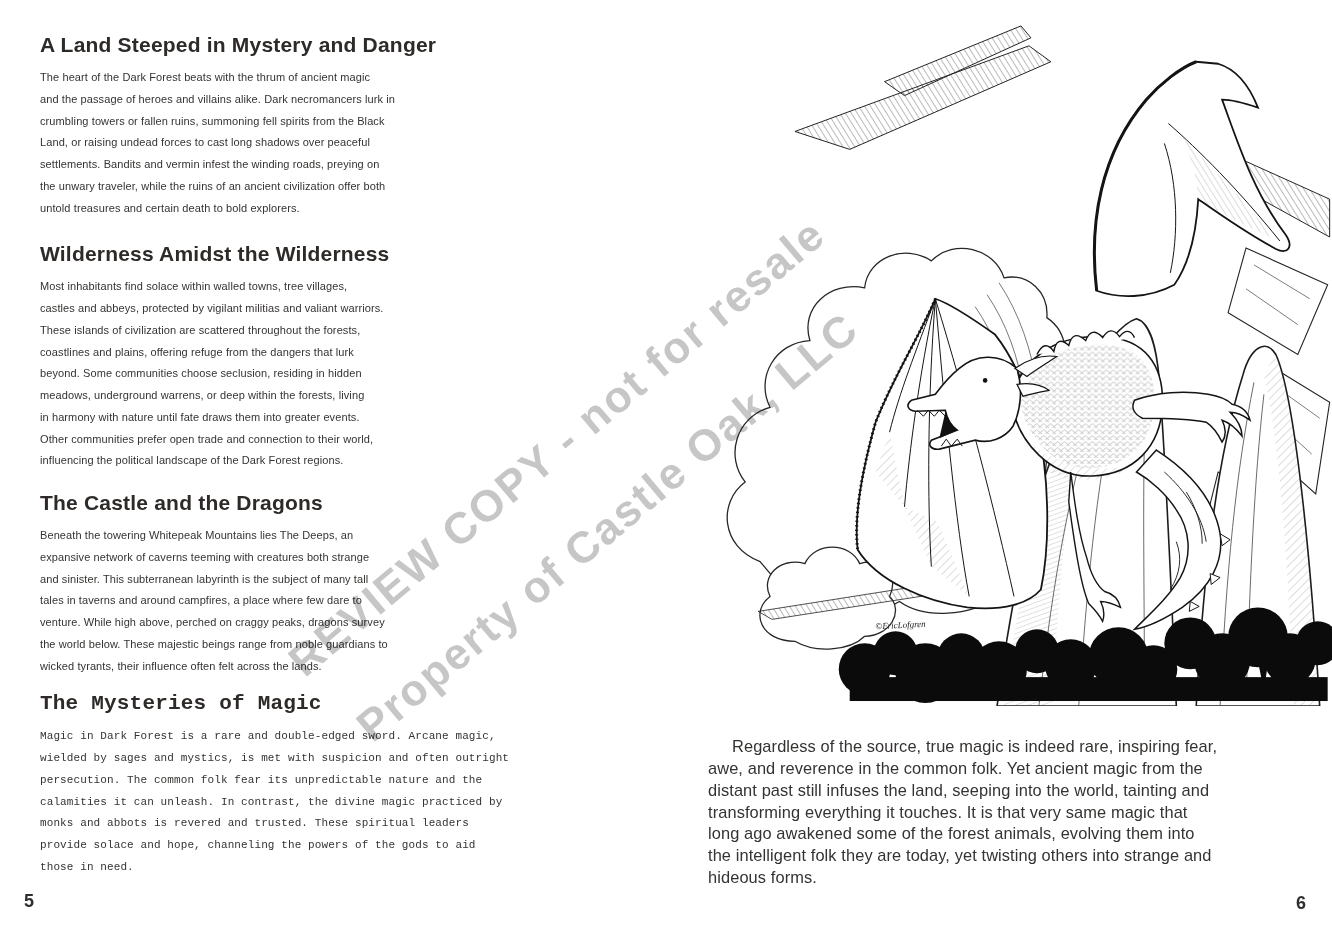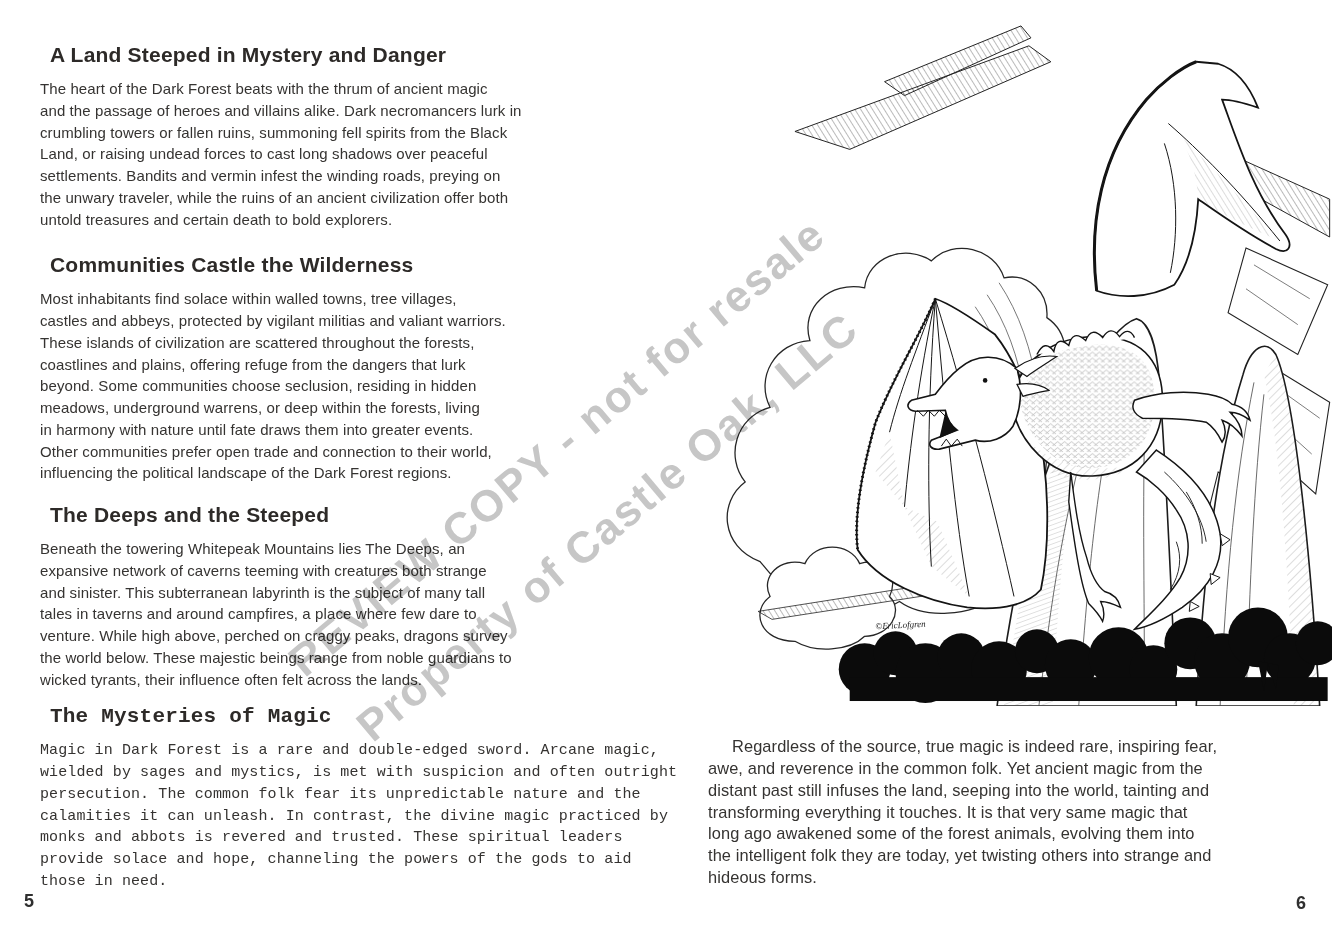--- a/index.html
+++ b/index.html
@@ -3,25 +3,25 @@
 <meta charset="utf-8">
 <style>
   html,body{margin:0;padding:0;}
   body{
     width:1332px;height:935px;position:relative;overflow:hidden;
     background:#ffffff;font-family:"Liberation Sans",sans-serif;
   }
   
   .left-col{position:absolute;left:40px;top:32px;width:640px;z-index:1;}
   .section h2{
-    margin:10px;font-size:21px;line-height:26px;font-weight:700;
+    margin:0;font-size:21px;line-height:26px;font-weight:700;
     color:#2d2a28;letter-spacing:.2px;
   }
   .section p{
-    margin:9px 0 0 0;font-size:15px;line-height:21.75px;
+    margin:9px 0 0 0;font-size:11px;line-height:21.75px;
     color:#353331;letter-spacing:.1px;white-space:pre-wrap;
   }
   .section.s2{margin-top:22px;}
   .section.s3{margin-top:18px;}
   .section.s4{margin-top:14px;font-family:Liberation Mono, monospace;}
   
   .illustration{position:absolute;left:698px;top:4px;width:634px;height:702px;z-index:1;}
   .right-para{
     position:absolute;left:708px;top:720px;width:624px;z-index:1;
     font-size:16.4px;line-height:21.75px;color:#353331;letter-spacing:.1px;
@@ -50,33 +50,33 @@
     <h2>A Land Steeped in Mystery and Danger</h2>
     <p>The heart of the Dark Forest beats with the thrum of ancient magic
 and the passage of heroes and villains alike. Dark necromancers lurk in
 crumbling towers or fallen ruins, summoning fell spirits from the Black
 Land, or raising undead forces to cast long shadows over peaceful
 settlements. Bandits and vermin infest the winding roads, preying on
 the unwary traveler, while the ruins of an ancient civilization offer both
 untold treasures and certain death to bold explorers.</p>
   </div>
   <div class="section s2">
-    <h2>Communities Castle the Wilderness</h2>
+    <h2>Wilderness Amidst the Wilderness</h2>
     <p>Most inhabitants find solace within walled towns, tree villages,
 castles and abbeys, protected by vigilant militias and valiant warriors.
 These islands of civilization are scattered throughout the forests,
 coastlines and plains, offering refuge from the dangers that lurk
 beyond. Some communities choose seclusion, residing in hidden
 meadows, underground warrens, or deep within the forests, living
 in harmony with nature until fate draws them into greater events.
 Other communities prefer open trade and connection to their world,
 influencing the political landscape of the Dark Forest regions.</p>
   </div>
   <div class="section s3">
-    <h2>The Deeps and the Steeped</h2>
+    <h2>The Castle and the Dragons</h2>
     <p>Beneath the towering Whitepeak Mountains lies The Deeps, an
 expansive network of caverns teeming with creatures both strange
 and sinister. This subterranean labyrinth is the subject of many tall
 tales in taverns and around campfires, a place where few dare to
 venture. While high above, perched on craggy peaks, dragons survey
 the world below. These majestic beings range from noble guardians to
 wicked tyrants, their influence often felt across the lands.</p>
   </div>
   <div class="section s4">
     <h2>The Mysteries of Magic</h2>

